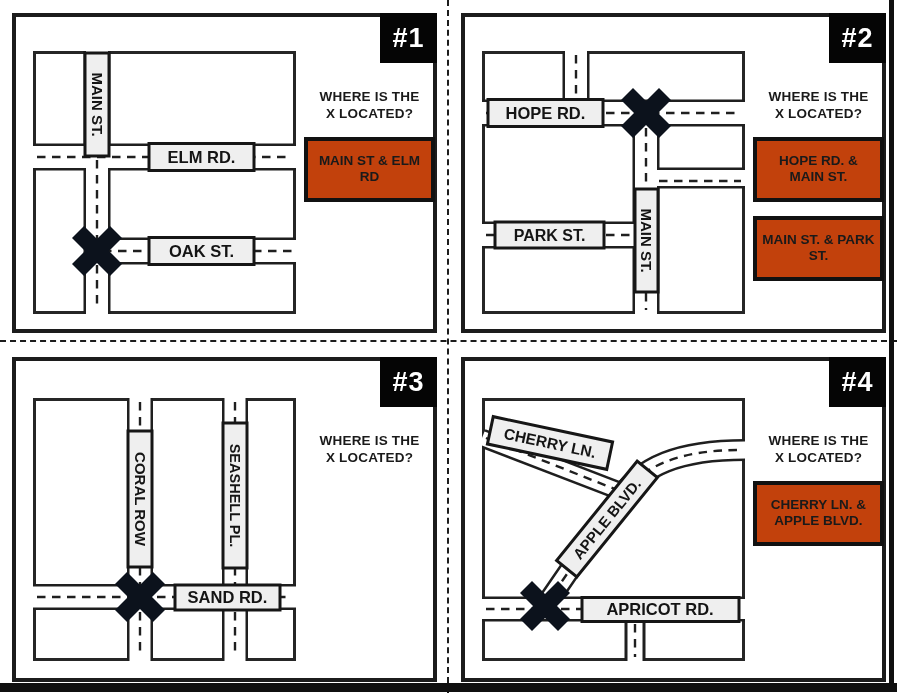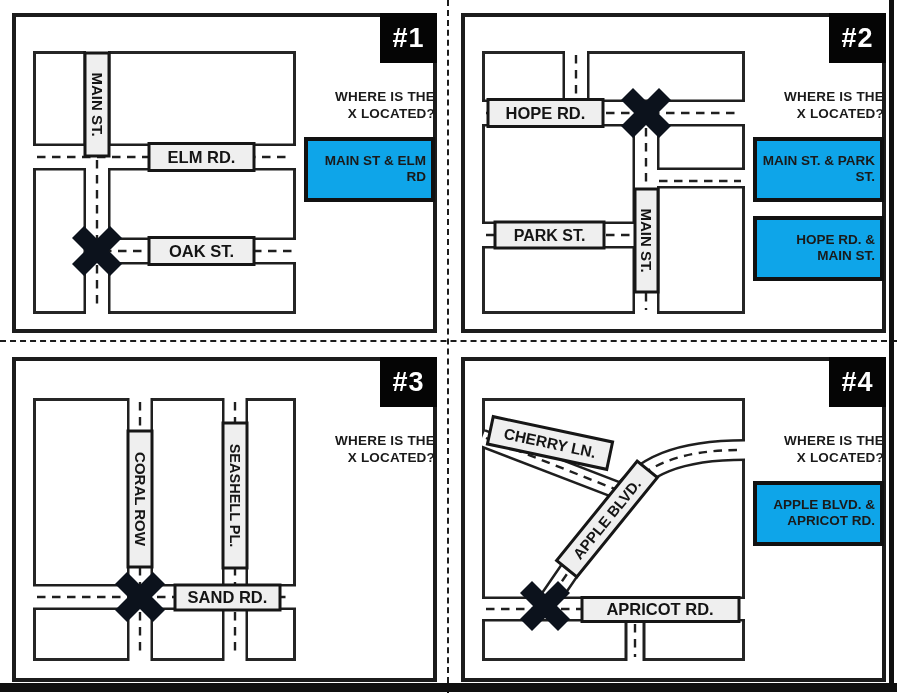--- a/index.html
+++ b/index.html
@@ -16,24 +16,24 @@
   .card.c1{left:12px;}
   .card.c2{left:461px;}
 
   .badge{position:absolute;top:-4px;right:-4px;width:57px;height:50px;background:#050505;color:#ffffff;
          display:flex;align-items:center;justify-content:center;font-size:27px;font-weight:bold;letter-spacing:1px;}
 
   .map{position:absolute;left:17px;}
   .r1 .map{top:34px;}
   .r2 .map{top:37px;}
 
-  .panel{position:absolute;left:288px;top:0;width:131px;text-align:right;}
+  .panel{position:absolute;left:288px;top:0;width:131px;text-align:center;}
   .q{margin-top:72px;font-size:13.5px;font-weight:bold;line-height:1.25;letter-spacing:.2px;}
   .ans{margin-top:14px;border:4px solid #111;min-height:51px;display:flex;align-items:center;justify-content:center;
-       padding:3px 5px;font-size:13.5px;font-weight:bold;line-height:1.2;background:#0ea5e9;}
+       padding:3px 5px;font-size:13.5px;font-weight:bold;line-height:1.2;background:#c2410c;}
 
   
   .casing{stroke:#1f1f1f;fill:none;}
   .fill{stroke:#ffffff;fill:none;}
   .dash{stroke:#1f1f1f;stroke-width:2.4;stroke-dasharray:8.5 6.5;fill:none;}
   .map-border{fill:none;stroke:#262626;stroke-width:3;}
   .lbl-box{fill:#efefef;stroke:#161616;stroke-width:3;}
   .lbl{font-family:"Liberation Sans",sans-serif;font-weight:bold;fill:#141414;text-anchor:middle;}
   .xmark{stroke:#0c121c;stroke-width:17;stroke-linecap:butt;fill:none;}
 </style>
@@ -131,22 +131,22 @@
         <rect class="lbl-box" x="153" y="138" width="23" height="103"></rect>
         <text class="lbl" font-size="15" transform="translate(164.5,189.5) rotate(90)" dy="0.35em">MAIN ST.</text>
       </g>
     </svg>
 
     <div class="panel">
       <div class="q">
         <div>WHERE IS THE</div>
         <div>X LOCATED?</div>
       </div>
+      <div class="ans">HOPE RD. &amp; MAIN ST.</div>
       <div class="ans">MAIN ST. &amp; PARK ST.</div>
-      <div class="ans">HOPE RD. &amp; MAIN ST.</div>
     </div>
   </section>
 
   <section class="card r2 c1">
     <div class="badge">#3</div>
 
     <svg class="map" width="263" height="263" viewBox="0 0 263 263">
       <rect class="map-border" x="1.5" y="1.5" width="260" height="260"></rect>
       <g>
         <path class="casing" stroke-width="26" d="M107,0 V263"></path>
@@ -228,21 +228,21 @@
         <rect class="lbl-box" x="100" y="199.5" width="157" height="24"></rect>
         <text class="lbl" font-size="16.5" x="178" y="211.5" dy="0.35em">APRICOT RD.</text>
       </g>
     </svg>
 
     <div class="panel">
       <div class="q">
         <div>WHERE IS THE</div>
         <div>X LOCATED?</div>
       </div>
-      <div class="ans">APPLE BLVD. &amp; APRICOT RD.</div>
+      <div class="ans">CHERRY LN. &amp; APPLE BLVD.</div>
     </div>
   </section>
 
   <div class="cut-v"></div>
   <div class="cut-h"></div>
   <div class="edge-right"></div>
   <div class="edge-bottom"></div>
 </div>
 
 </body></html>

